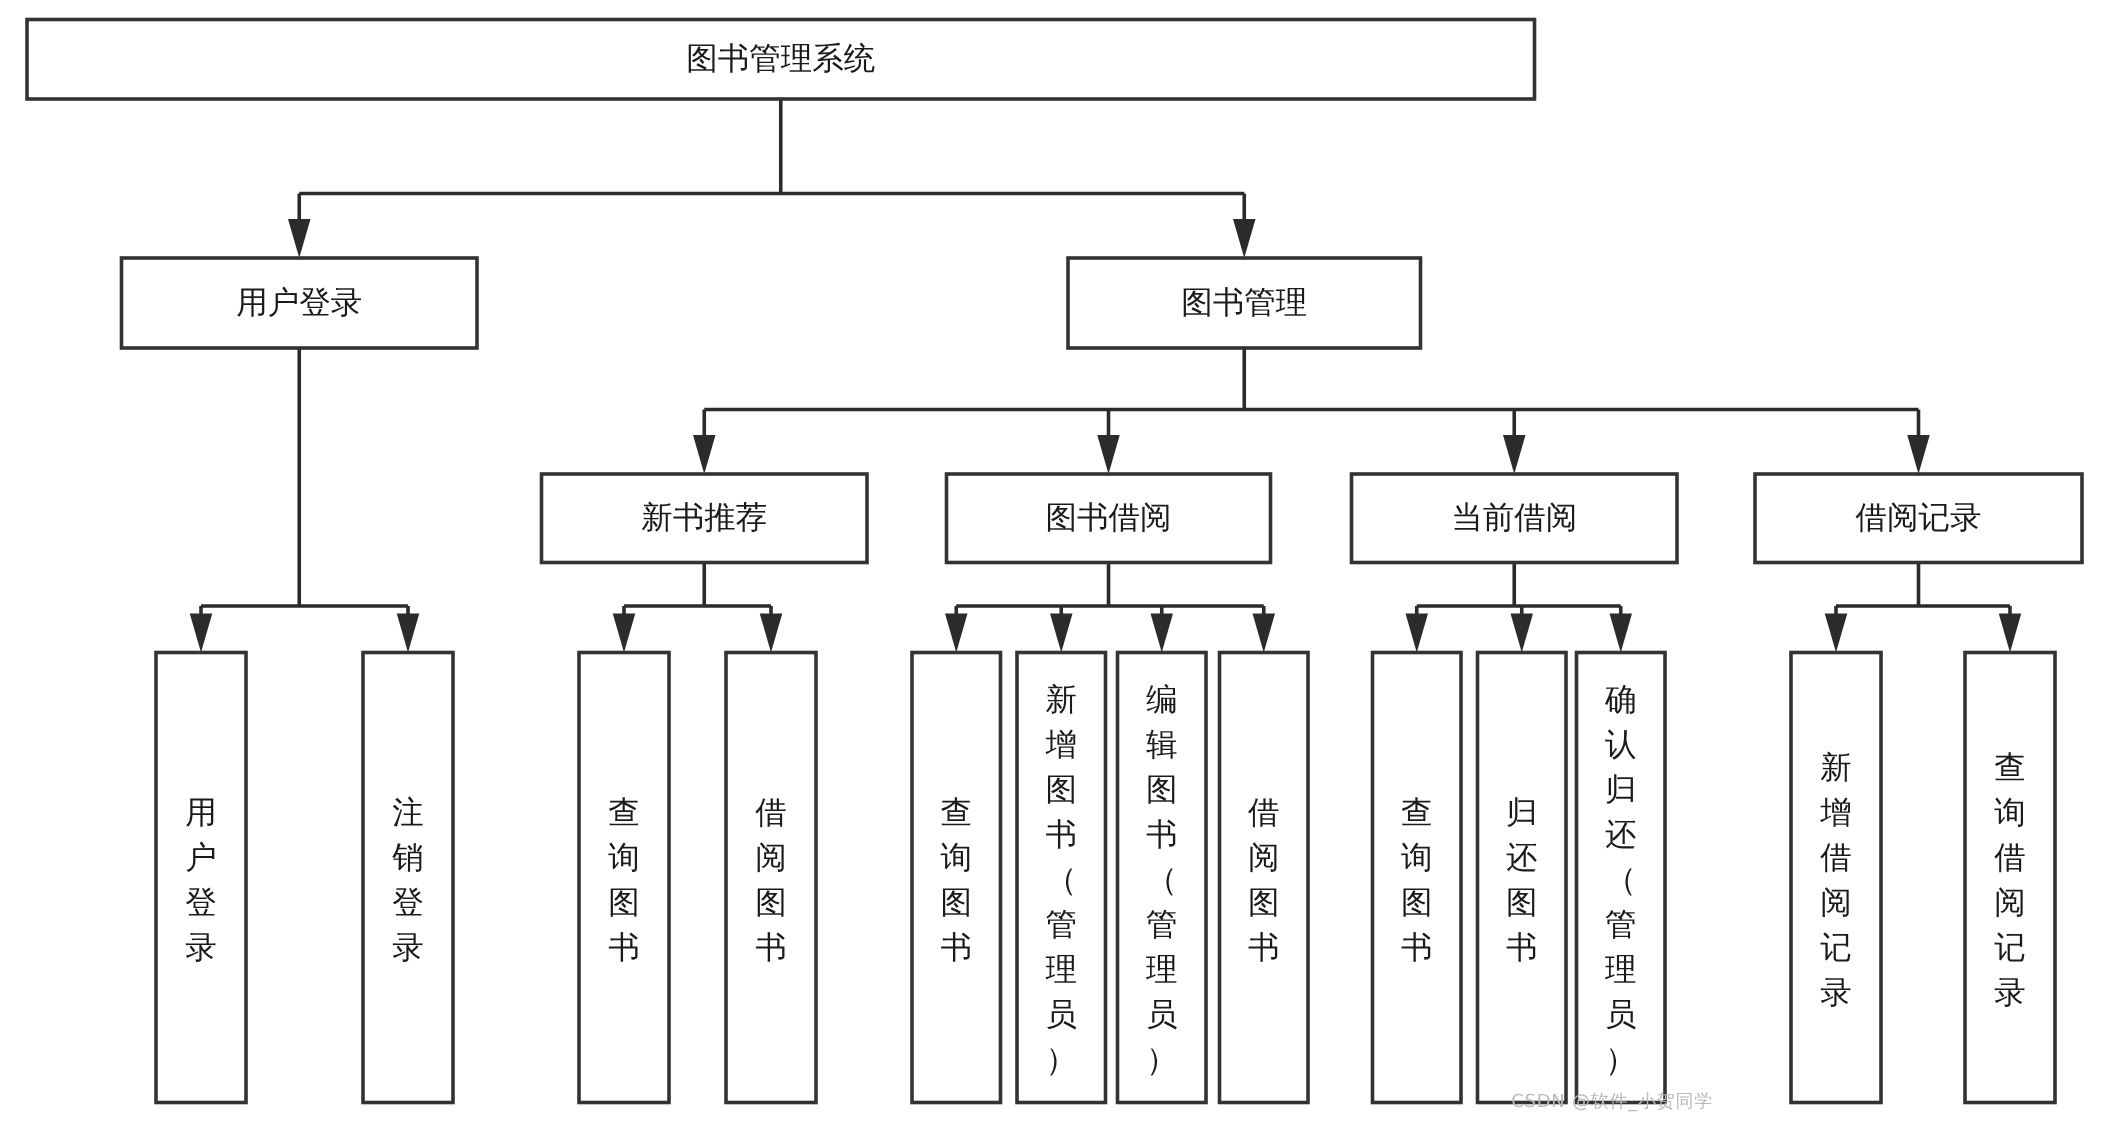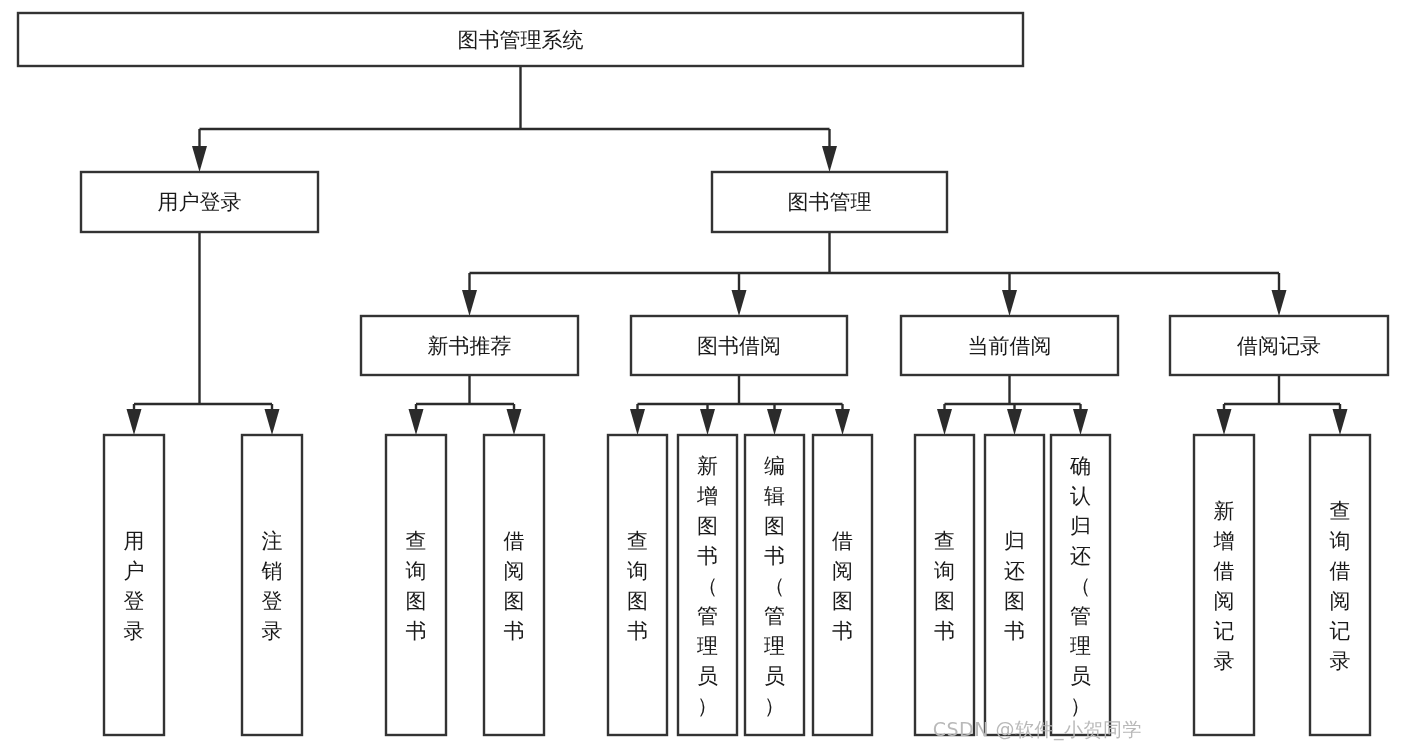--- a/index.html
+++ b/index.html
@@ -51,21 +51,21 @@
   }
   .arrow-head {
     fill: #2b2b2b;
     stroke: none;
   }
   .watermark {
     position: absolute;
     right: 8px;
     bottom: 4px;
     font-family: "DejaVu Sans", "Liberation Sans", sans-serif;
-    font-size: 19px;
+    font-size: 12px;
     color: #b9b9b9;
     letter-spacing: 0.5px;
     white-space: nowrap;
     user-select: none;
   }
 </style>
 </head>
 <body>
 
 <div id="diagram-root">

